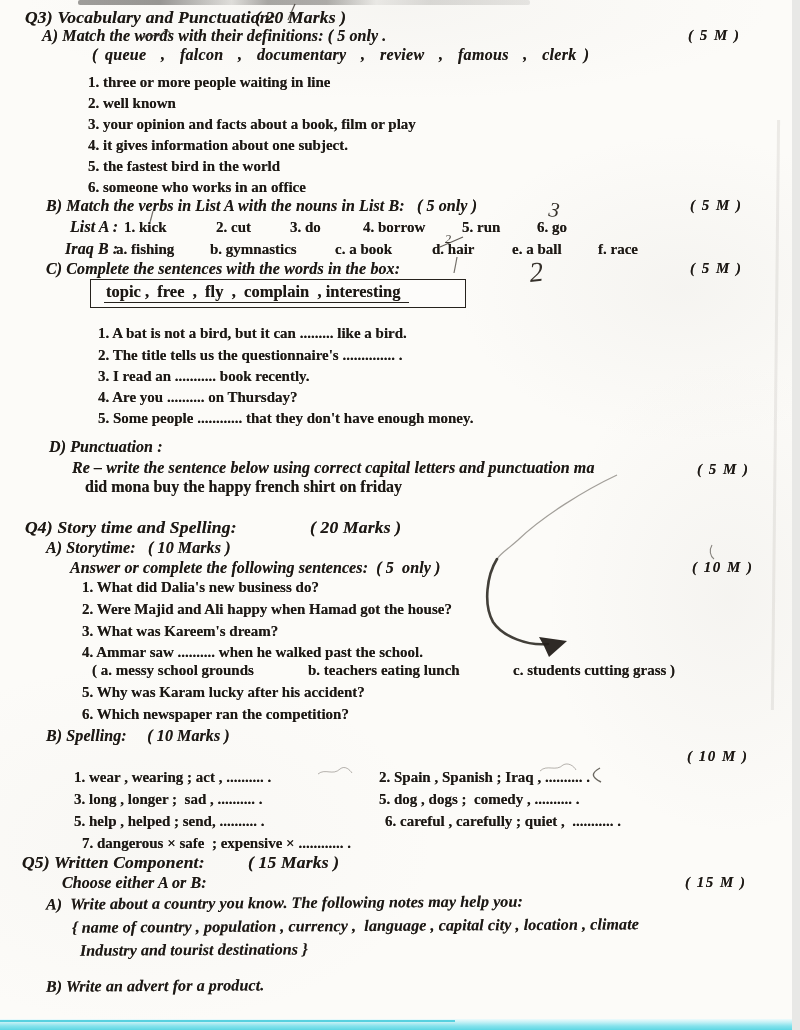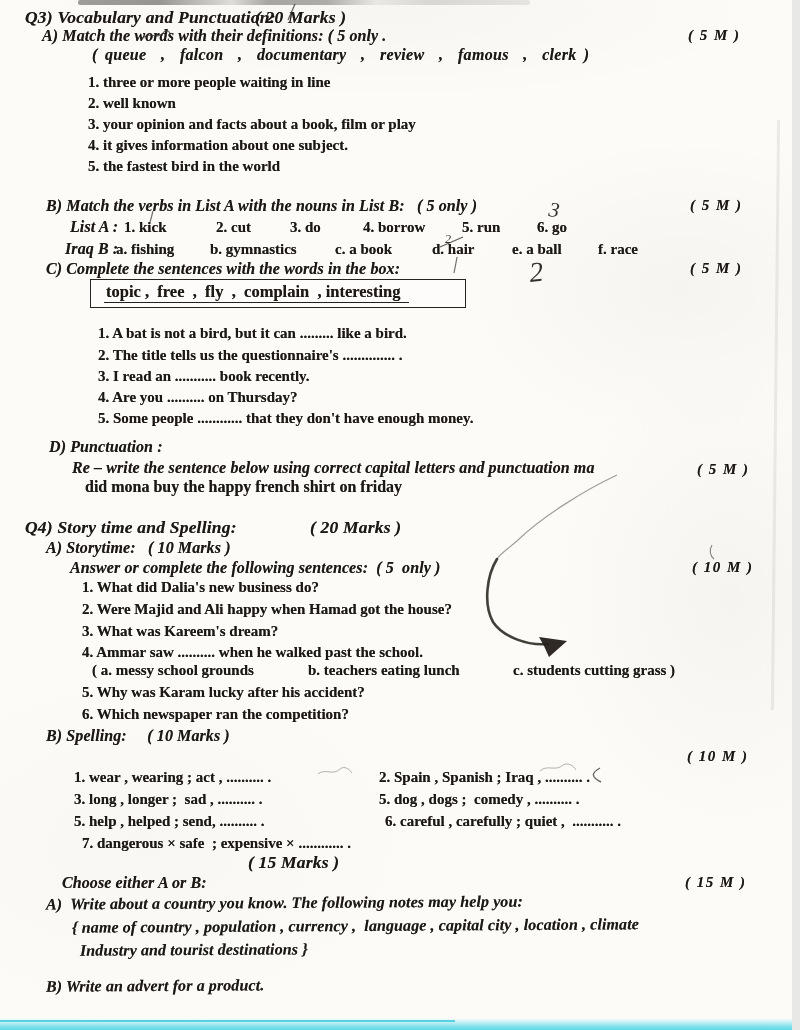--- a/index.html
+++ b/index.html
@@ -46,20 +46,21 @@
 
   <div class="ln t2" style="left:42px;top:27px">A) Match the words with their definitions: ( 5 only .</div>
   <div class="ln marks" style="left:688px;top:27px">( 5 M )</div>
   <div class="ln wordbank" style="left:92px;top:46px">( queue  ,  falcon  ,  documentary  ,  review  ,  famous  ,  clerk )</div>
 
   <div class="ln b15" style="left:88px;top:74px">1. three or more people waiting in line</div>
   <div class="ln b15" style="left:88px;top:95px">2. well known</div>
   <div class="ln b15" style="left:88px;top:116px">3. your opinion and facts about a book, film or play</div>
   <div class="ln b15" style="left:88px;top:137px">4. it gives information about one subject.</div>
   <div class="ln b15" style="left:88px;top:158px">5. the fastest bird in the world</div>
+  <div class="ln b15" style="left:88px;top:179px">6. someone who works in an office</div>
 
   <div class="ln t2" style="left:46px;top:197px">B) Match the verbs in List A with the nouns in List B:   ( 5 only )</div>
   <div class="ln marks" style="left:690px;top:197px">( 5 M )</div>
 
   <div class="ln t2" style="left:70px;top:218px">List A : </div>
   <div class="ln b15" style="left:124px;top:219px">1. kick</div>
   <div class="ln b15" style="left:216px;top:219px">2. cut</div>
   <div class="ln b15" style="left:290px;top:219px">3. do</div>
   <div class="ln b15" style="left:363px;top:219px">4. borrow</div>
   <div class="ln b15" style="left:462px;top:219px">5. run</div>
@@ -112,20 +113,21 @@
   <div class="ln marks" style="left:687px;top:748px">( 10 M )</div>
 
   <div class="ln b15" style="left:74px;top:769px">1. wear , wearing ; act , .......... .</div>
   <div class="ln b15" style="left:379px;top:769px">2. Spain , Spanish ; Iraq , .......... .</div>
   <div class="ln b15" style="left:74px;top:791px">3. long , longer ;  sad , .......... .</div>
   <div class="ln b15" style="left:379px;top:791px">5. dog , dogs ;  comedy , .......... .</div>
   <div class="ln b15" style="left:74px;top:813px">5. help , helped ; send, .......... .</div>
   <div class="ln b15" style="left:385px;top:813px">6. careful , carefully ; quiet ,  ........... .</div>
   <div class="ln b15" style="left:82px;top:835px">7. dangerous × safe  ; expensive × ............ .</div>
 
+  <div class="ln t1" style="left:22px;top:853px">Q5) Written Component:</div>
   <div class="ln t1" style="left:248px;top:853px">( 15 Marks )</div>
   <div class="ln t2" style="left:62px;top:874px">Choose either A or B:</div>
   <div class="ln marks" style="left:685px;top:874px">( 15 M )</div>
 
   <div class="ln t2 tilt" style="left:46px;top:894px">A)  Write about a country you know. The following notes may help you:</div>
   <div class="ln t2 tilt" style="left:72px;top:917px">{ name of country , population , currency ,  language , capital city , location , climate</div>
   <div class="ln t2 tilt" style="left:80px;top:941px">Industry and tourist destinations }</div>
   <div class="ln t2 tilt" style="left:46px;top:977px">B) Write an advert for a product.</div>
 
   <svg class="overlay" width="800" height="1030" viewBox="0 0 800 1030">

